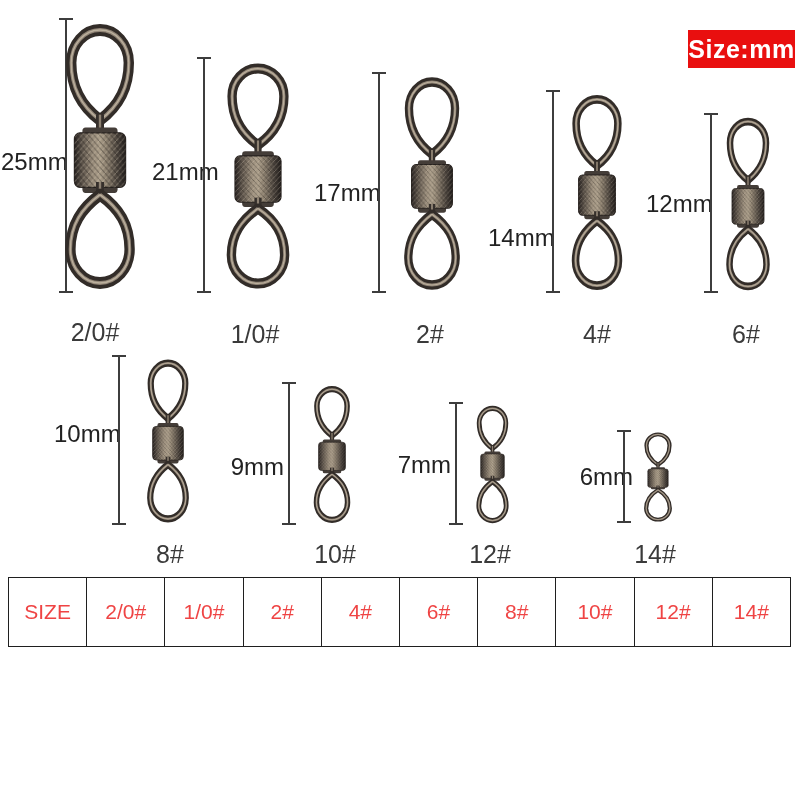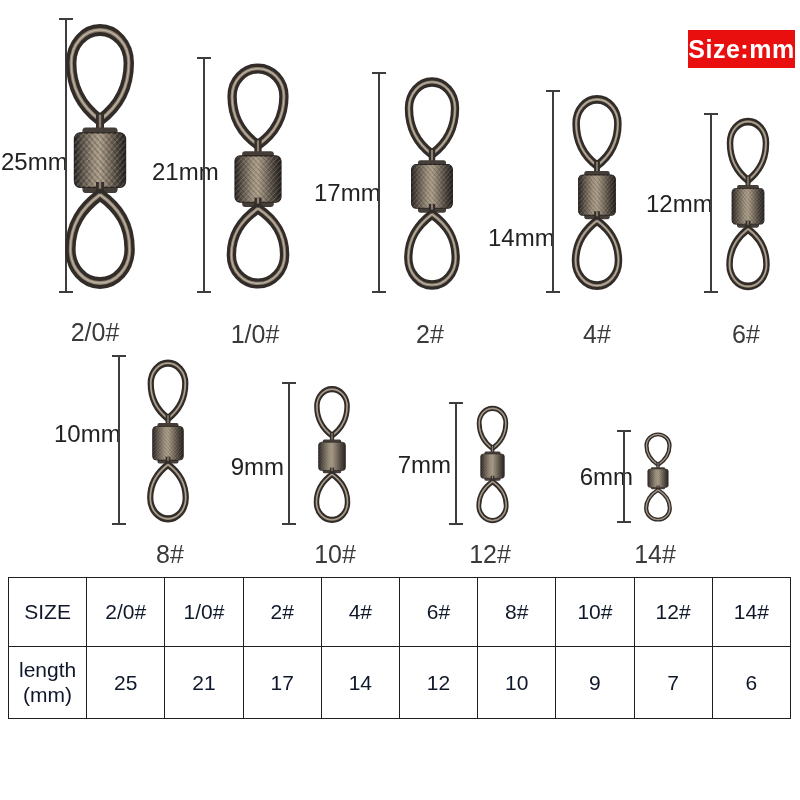--- a/index.html
+++ b/index.html
@@ -21,21 +21,21 @@
   .wire-hi{fill:none;stroke:#96897a;stroke-width:4.2;opacity:0.95;}
   .wire-glint{fill:none;stroke:#d9cdb8;stroke-width:1.6;opacity:0.6;}
   .stem-dark{stroke:#352f2b;stroke-width:10;}
   .stem-hi{stroke:#8d8172;stroke-width:3;}
 
   .name-label{position:absolute;font-size:25px;color:#3a3a3a;text-align:center;white-space:nowrap;}
 
   table.spec{position:absolute;left:8px;top:577px;width:783px;border-collapse:collapse;
              table-layout:fixed;background:#fff;}
   table.spec td{border:1.5px solid #1f1f1f;text-align:center;vertical-align:middle;
-                font-size:21px;color:#0f172a;padding:0;}
+                font-size:21px;color:#ef4444;padding:0;}
   table.spec tr.r-header td{height:68px;}
   table.spec tr.r-length td{height:71px;}
   table.spec tr.r-test td{height:70px;}
   .two-line div{line-height:1.15;}
 </style>
 </head>
 <body>
 
 <div id="canvas">
 
@@ -264,31 +264,16 @@
       <td>2/0#</td>
       <td>1/0#</td>
       <td>2#</td>
       <td>4#</td>
       <td>6#</td>
       <td>8#</td>
       <td>10#</td>
       <td>12#</td>
       <td>14#</td>
     </tr>
-    <tr class="r-length">
-      <td class="two-line">
-        <div>length</div>
-        <div>(mm)</div>
-      </td>
-      <td>25</td>
-      <td>21</td>
-      <td>17</td>
-      <td>14</td>
-      <td>12</td>
-      <td>10</td>
-      <td>9</td>
-      <td>7</td>
-      <td>6</td>
-    </tr>
   </tbody>
     </table>
 
 </div>
 
 </body></html>

